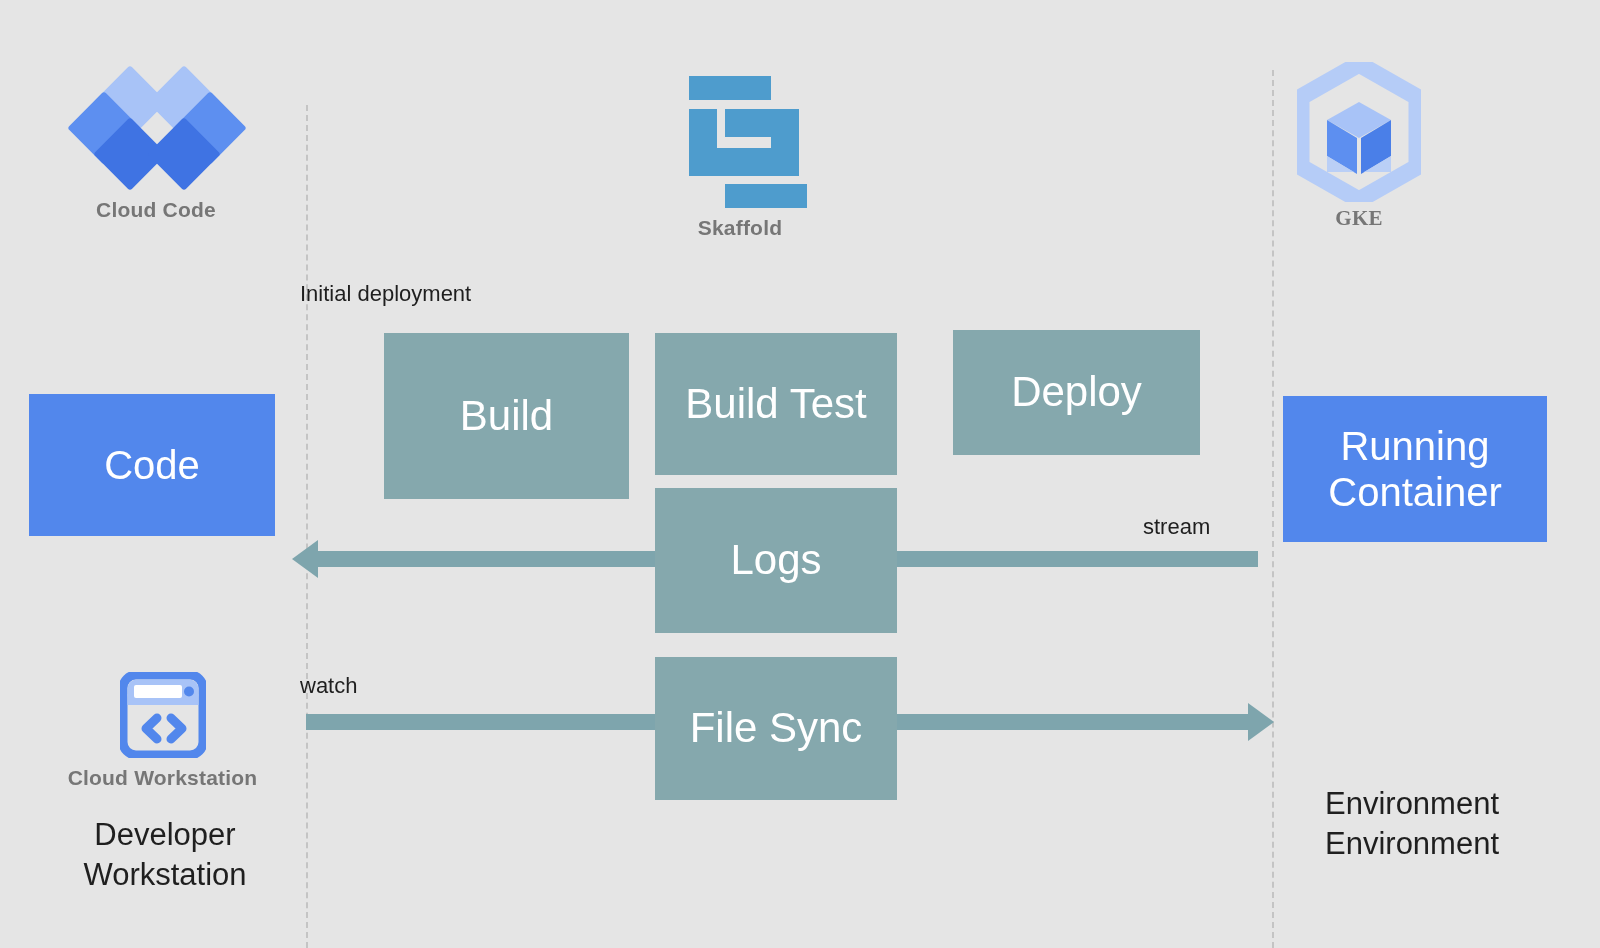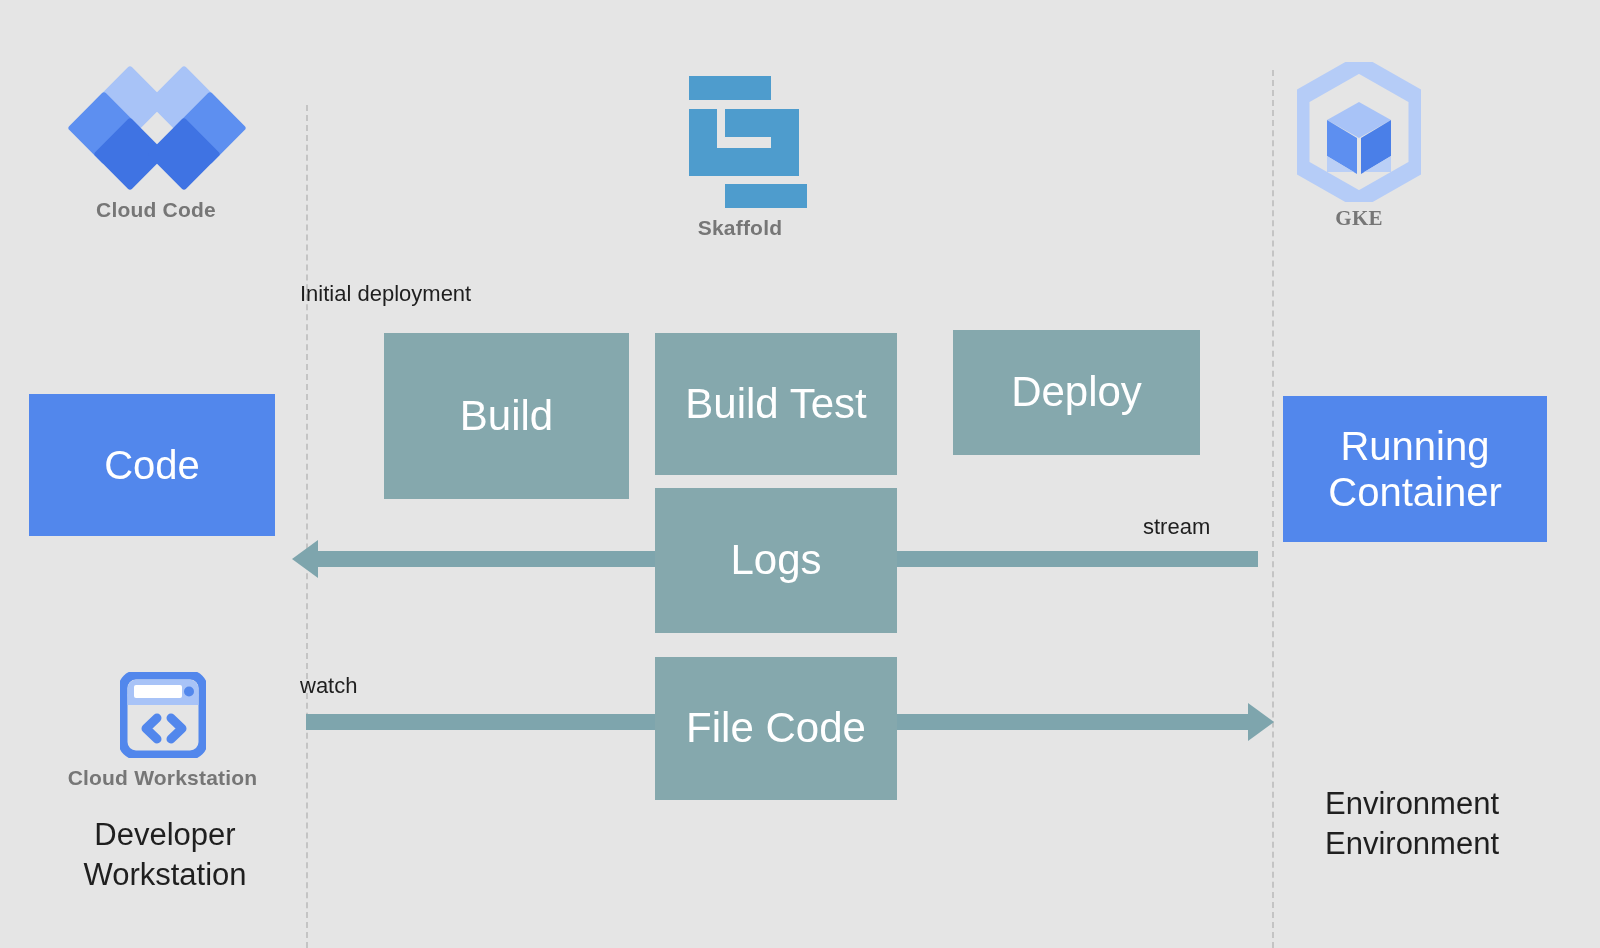--- a/index.html
+++ b/index.html
@@ -226,21 +226,21 @@
 
   <div class="box teal" style="left:941px; top:330px; width:247px; height:125px;margin-left:12px;">
     <span>Deploy</span>
   </div>
 
   <div class="box teal" style="left:655px; top:488px; width:242px; height:145px;">
     <span>Logs</span>
   </div>
 
   <div class="box teal" style="left:655px; top:657px; width:242px; height:143px;">
-    <span>File Code</span>
+    <span>File Sync</span>
   </div>
 
   <div class="box blue" style="left:1283px; top:396px; width:264px; height:146px; flex-direction:column;">
     <span>Running</span>
     <span>Container</span>
   </div>
 
   <div class="label flow" style="left:300px; top:281px;">Initial deployment</div>
 
   <div class="label flow" style="left:1143px; top:514px;">stream</div>

